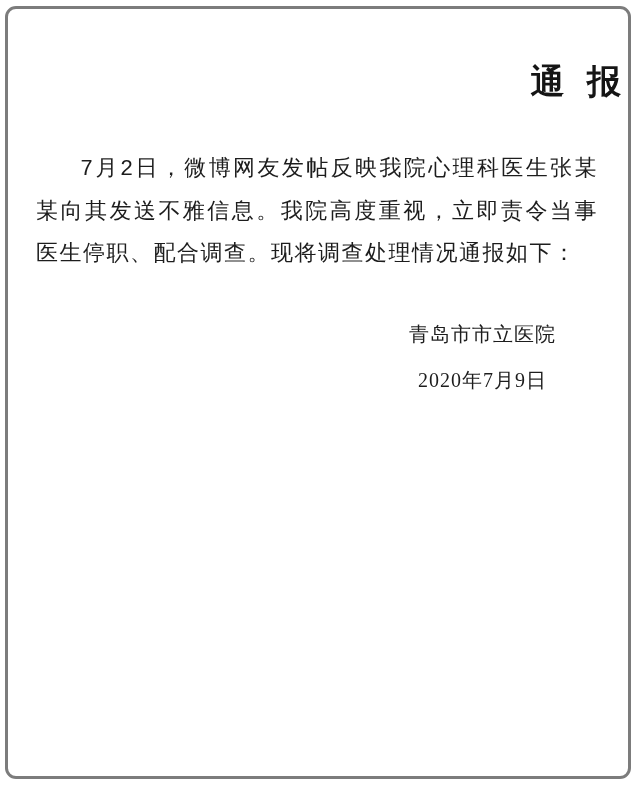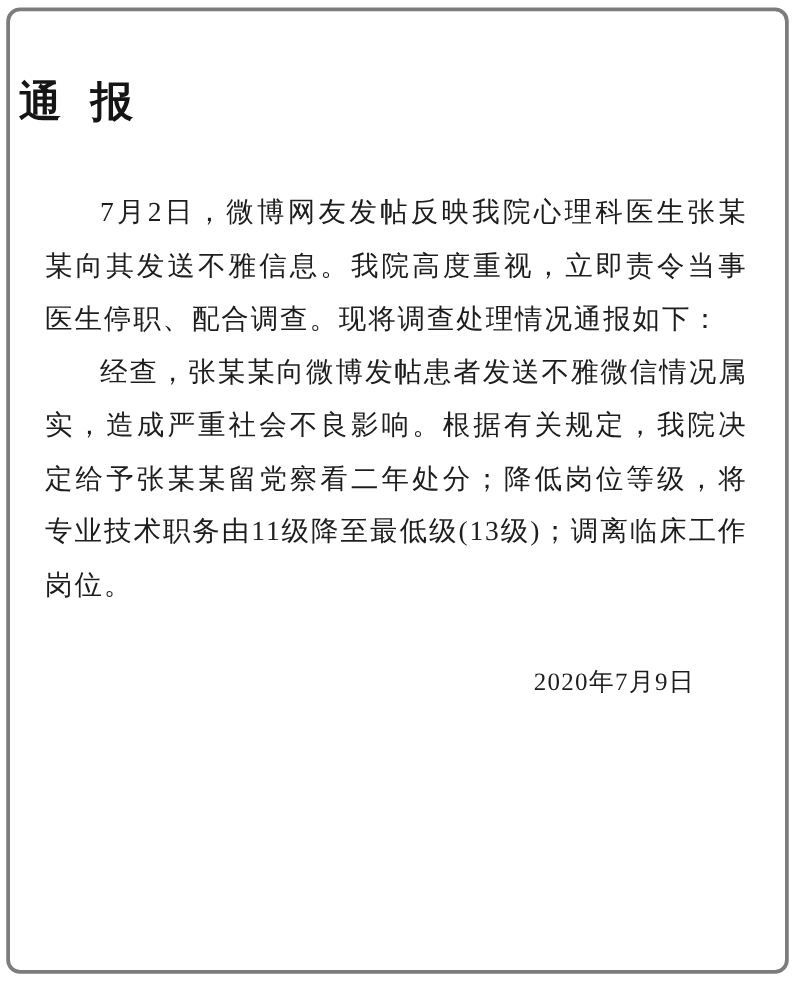--- a/index.html
+++ b/index.html
@@ -16,32 +16,32 @@
     top: 6px;
     width: 626px;
     height: 773px;
     box-sizing: border-box;
     border: 3px solid #7c7c7c;
     border-radius: 11px;
     background: #ffffff;
   }
   .title {
     margin-top: 56px;
-    text-align: left;
-    font-family: Liberation Sans, sans-serif;
+    text-align: right;
+    font-family: Liberation Serif, serif;
     font-weight: bold;
     font-size: 34px;
     line-height: 34px;
     letter-spacing: 7px;
     text-indent: 7px; 
     color: #151515;
   }
   .body {
     margin: 50px 30px 0 28px;
-    font-family: Liberation Serif, serif;
+    font-family: Liberation Mono, monospace;
     font-size: 22px;
     line-height: 42.5px;
     letter-spacing: 1.5px;
     text-align: justify;
     color: #1d1d1d;
   }
   .body p {
     margin: 0;
     text-indent: 2em;
   }
@@ -57,19 +57,19 @@
   }
 </style>
 </head>
 <body>
 
 <div class="sheet">
   <div class="title">通 报</div>
 
   <div class="body">
     <p>7月2日，微博网友发帖反映我院心理科医生张某某向其发送不雅信息。我院高度重视，立即责令当事医生停职、配合调查。现将调查处理情况通报如下：</p>
-    <p>经查，张某某向微博发帖患者发送不雅微信情况属实，造成严重社会不良影响。根据有关规定，我院决定给予张某某留党察看二年处分；降低岗位等级，将专业技术职务由11级降至最低级(13级)；调离临床工作岗位。</p>
   </div>
 
   <div class="footer">
+    <div>青岛市市立医院</div>
     <div>2020年7月9日</div>
   </div>
 </div>
 
 </body></html>

